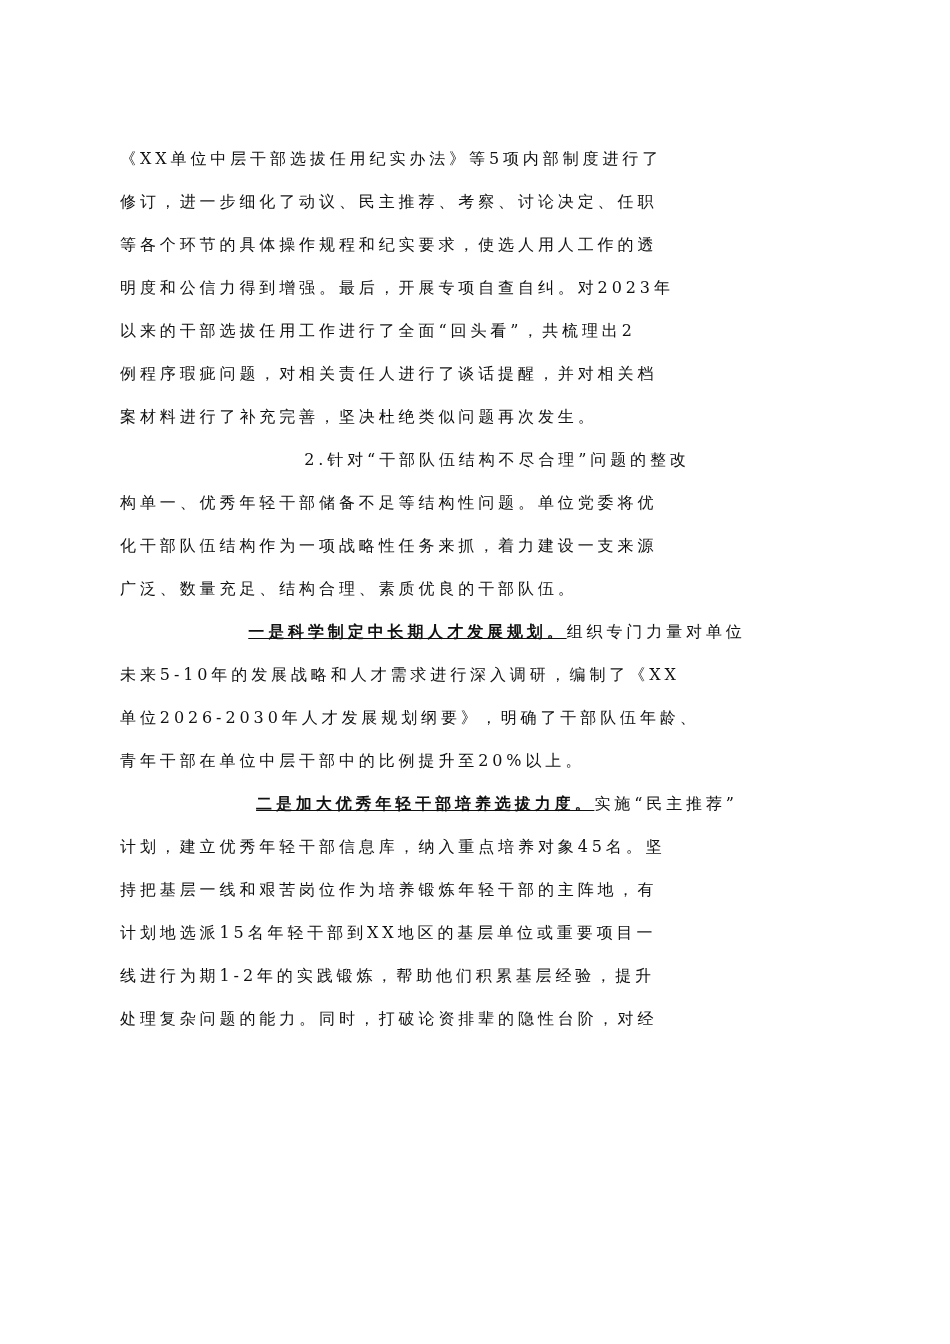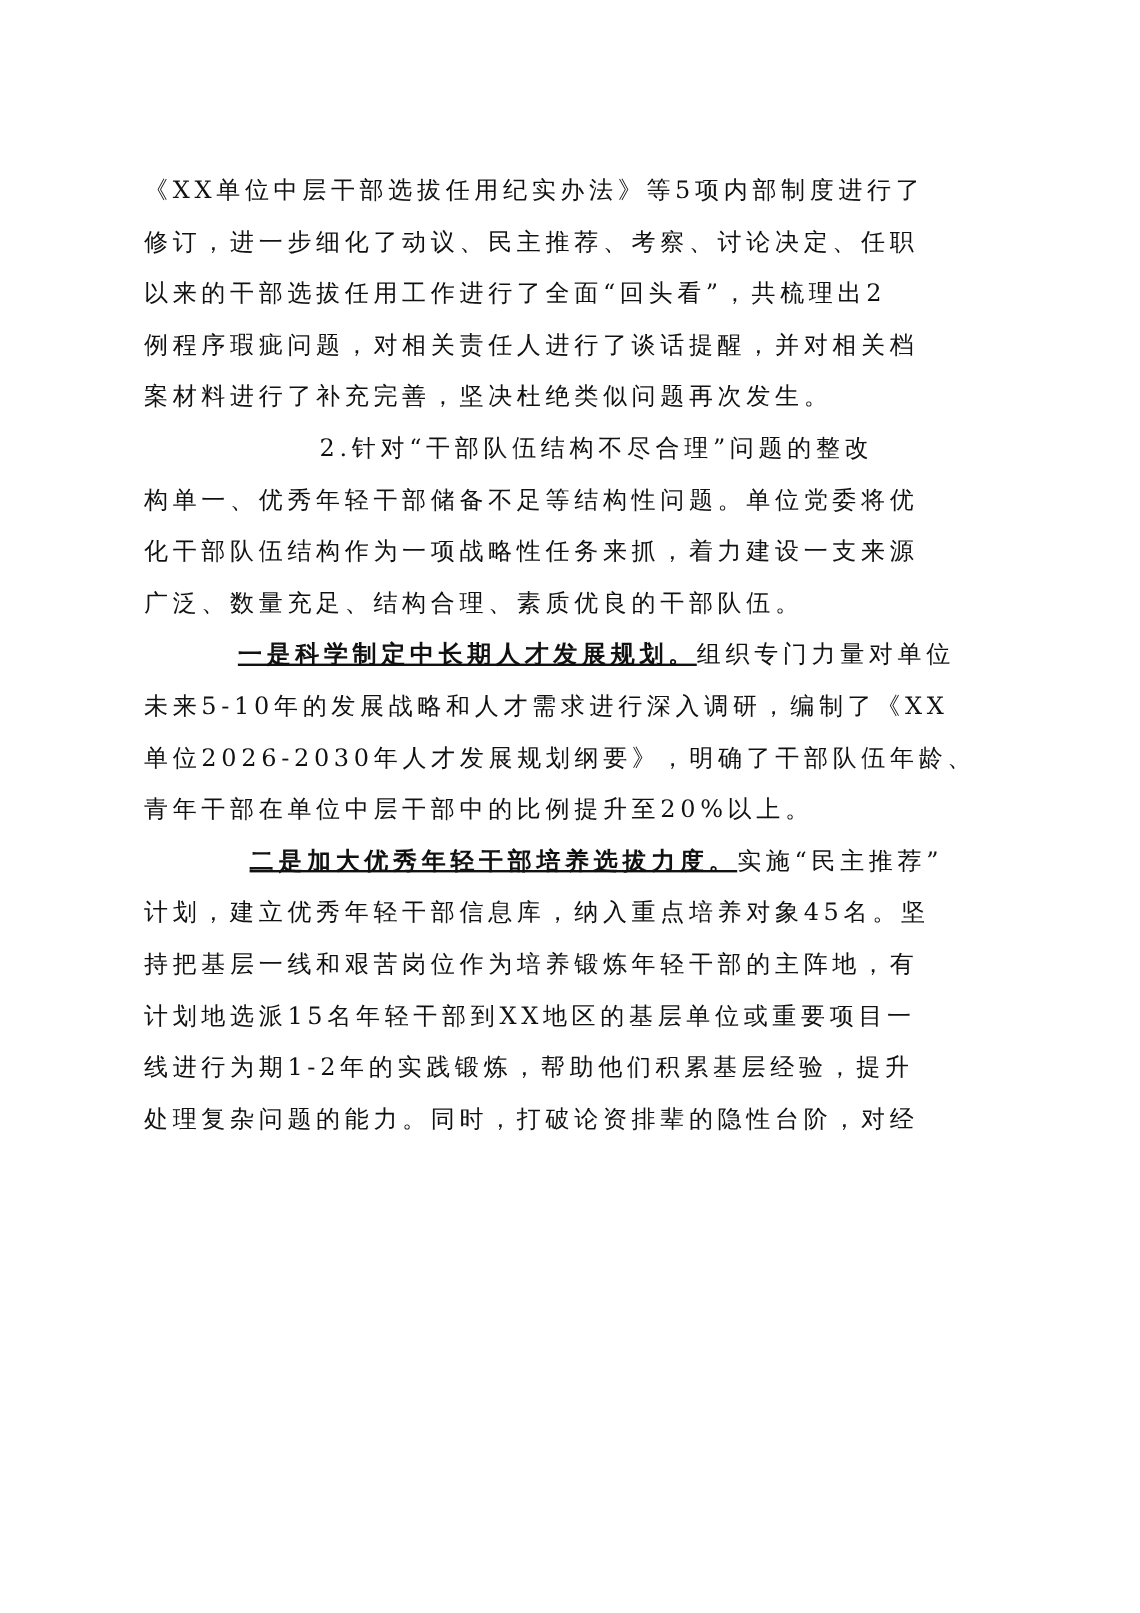--- a/index.html
+++ b/index.html
@@ -17,40 +17,42 @@
   }
   .page {
     position: absolute;
     left: 120px;
     top: 137px;
     width: 704px;
   }
   .line {
     height: 43px;
     line-height: 43px;
-    font-size: 20px;
+    font-size: 16px;
     white-space: nowrap;
     letter-spacing: 3.9px;
     overflow: visible;
   }
   .indent {
     padding-left: 50px;
     text-align: center;
   }
   .bold {
     font-weight: bold;
     text-decoration: underline;
   }
 </style>
 </head>
 <body>
 
 <div class="page">
   <div class="line">《XX单位中层干部选拔任用纪实办法》等5项内部制度进行了</div>
   <div class="line">修订，进一步细化了动议、民主推荐、考察、讨论决定、任职</div>
+  <div class="line">等各个环节的具体操作规程和纪实要求，使选人用人工作的透</div>
+  <div class="line">明度和公信力得到增强。最后，开展专项自查自纠。对2023年</div>
   <div class="line">以来的干部选拔任用工作进行了全面“回头看”，共梳理出2</div>
   <div class="line">例程序瑕疵问题，对相关责任人进行了谈话提醒，并对相关档</div>
   <div class="line">案材料进行了补充完善，坚决杜绝类似问题再次发生。</div>
   <div class="line indent">2.针对“干部队伍结构不尽合理”问题的整改</div>
   <div class="line">构单一、优秀年轻干部储备不足等结构性问题。单位党委将优</div>
   <div class="line">化干部队伍结构作为一项战略性任务来抓，着力建设一支来源</div>
   <div class="line">广泛、数量充足、结构合理、素质优良的干部队伍。</div>
   <div class="line indent"><span class="bold">一是科学制定中长期人才发展规划。</span><span>组织专门力量对单位</span></div>
   <div class="line">未来5-10年的发展战略和人才需求进行深入调研，编制了《XX</div>
   <div class="line">单位2026-2030年人才发展规划纲要》，明确了干部队伍年龄、</div>

